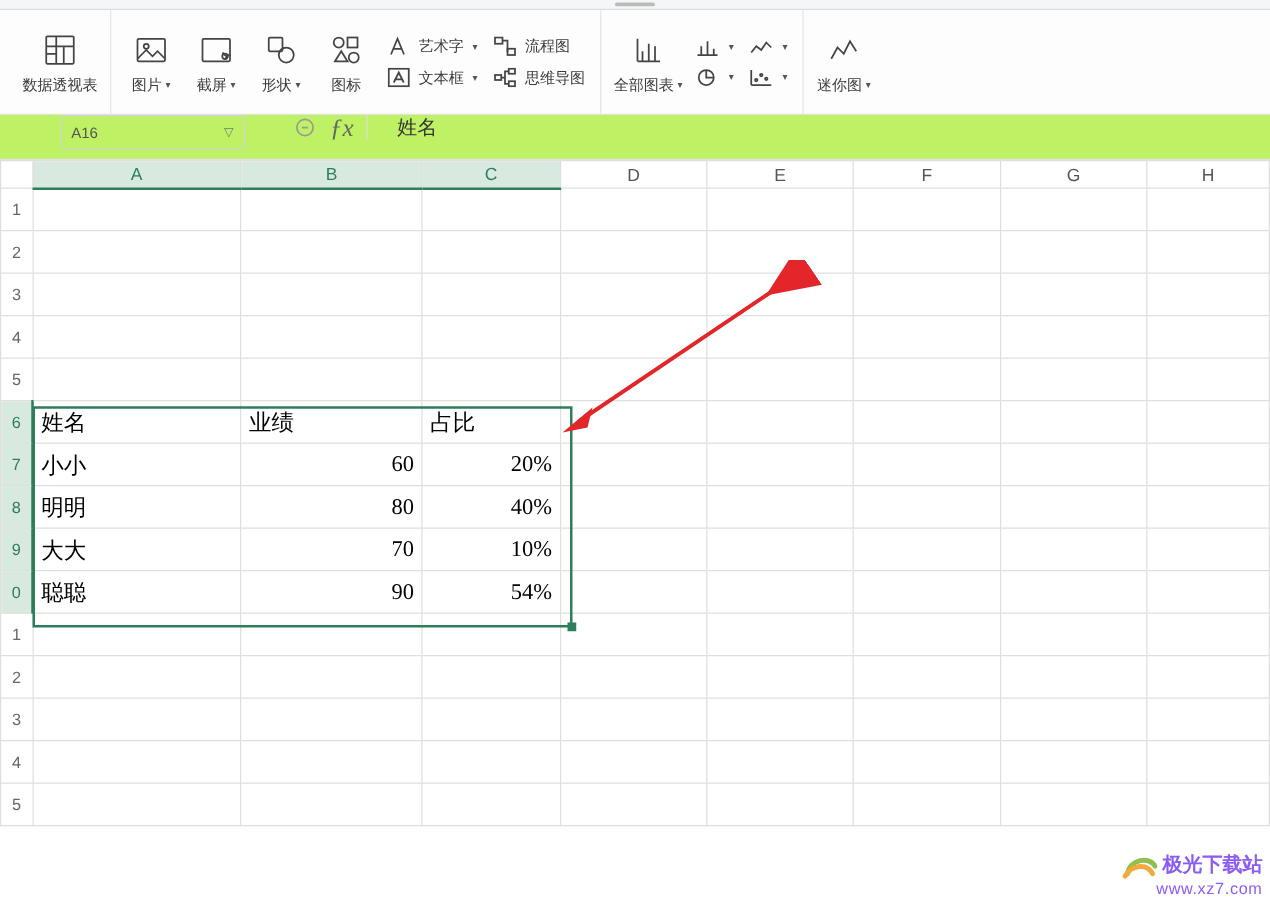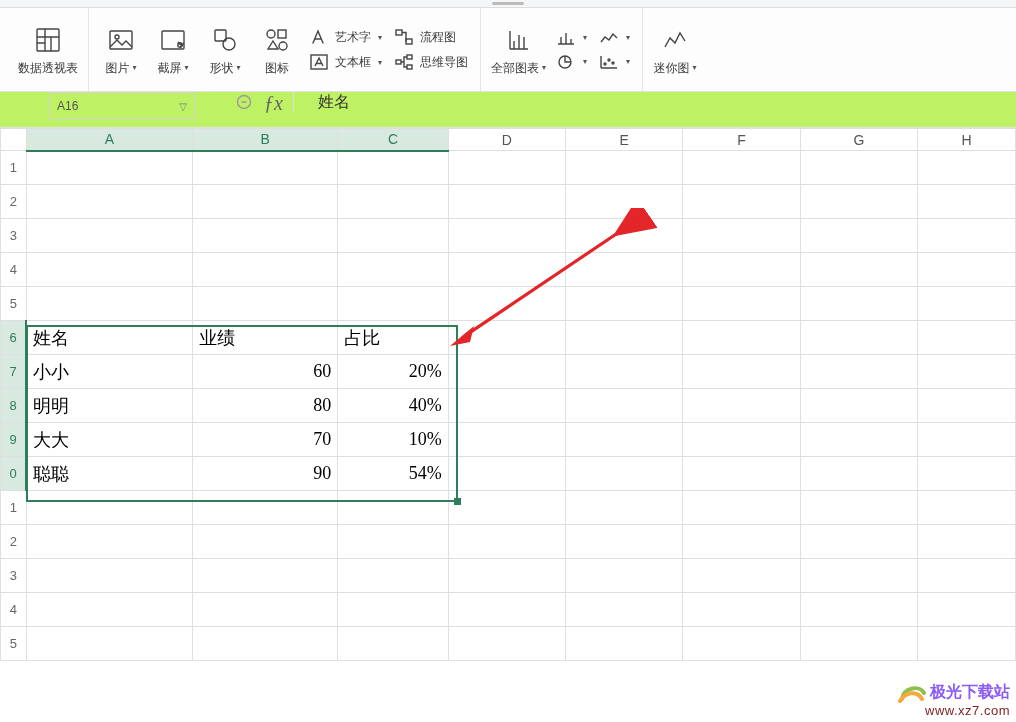--- a/index.html
+++ b/index.html
@@ -136,21 +136,21 @@
 
   
   .watermark {
     position:absolute;
     right:6px; bottom:4px;
     font-size:16px;
     color:#8a8a8a;
     display:flex; flex-direction:column; align-items:flex-end; gap:0;
   }
   .watermark .row1 { display:flex; align-items:center; gap:4px; font-weight:bold; color:#8b5cf6;}
-  .watermark .url { font-size:13px; color:#7f1d1d; letter-spacing:0.5px;}
+  .watermark .url { font-size:13px; color:#8b5cf6; letter-spacing:0.5px;}
   .wm-arc { width:28px; height:22px; }
 
 </style>
 </head>
 <body>
 
 <div class="tab-strip">
   <div class="tab-handle"></div>
 </div>
 

